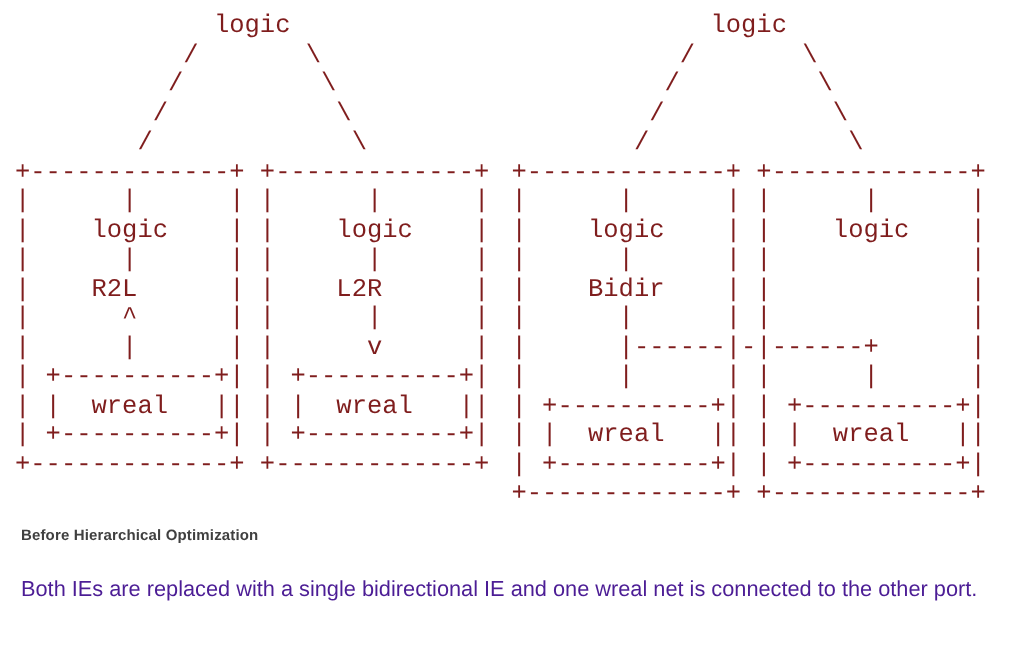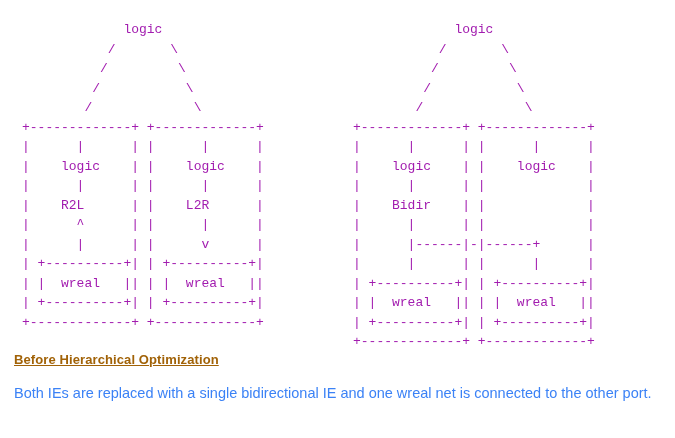--- a/index.html
+++ b/index.html
@@ -29,63 +29,62 @@
     left: 0;
     top: 0;
     width: 675px;
     height: 350px;
   }
 
   .ascii-art {
     position: absolute;
     top: 4px;
     font-family: "Liberation Mono", "DejaVu Sans Mono", monospace;
-    font-size: 13px;
+    font-size: 17px;
     line-height: 19.5px;
     letter-spacing: 0px;
     white-space: pre;
-    color: #a21caf;
-    margin: 16px;
+    color: #7f1d1d;
+    margin: 4px;
   }
 
   .ascii-art.left  { left: 6px; }
   .ascii-art.right { left: 337px; }
 
   .captions {
     position: absolute;
     left: 0;
     top: 352px;
     width: 675px;
     height: 28px;
   }
 
   .caption {
     position: absolute;
     top: 0;
     font-family: "Liberation Sans", sans-serif;
-    font-size: 13px;
+    font-size: 10px;
     font-weight: bold;
-    color: #a16207;
+    color: #404040;
     letter-spacing: 0.1px;
     white-space: nowrap;
-    text-decoration: underline;
   }
   .caption.before { left: 14px; }
   .caption.after  { left: 372px; }
 
   .description {
     position: absolute;
     left: 14px;
     top: 384px;
     width: 650px;
     font-family: "Liberation Sans", sans-serif;
     font-size: 14.5px;
     font-weight: normal;
     line-height: 19px;
-    color: #3b82f6;
+    color: #4c1d95;
   }
 </style>
 </head>
 <body>
 
 <div class="page">
 
   <div class="ascii-area">
     <pre class="ascii-art left">             logic
            /       \

